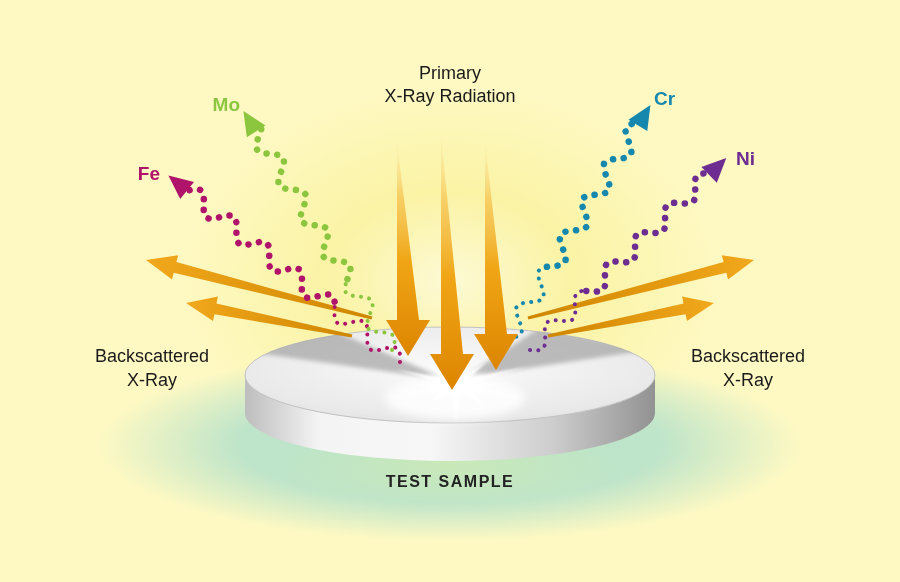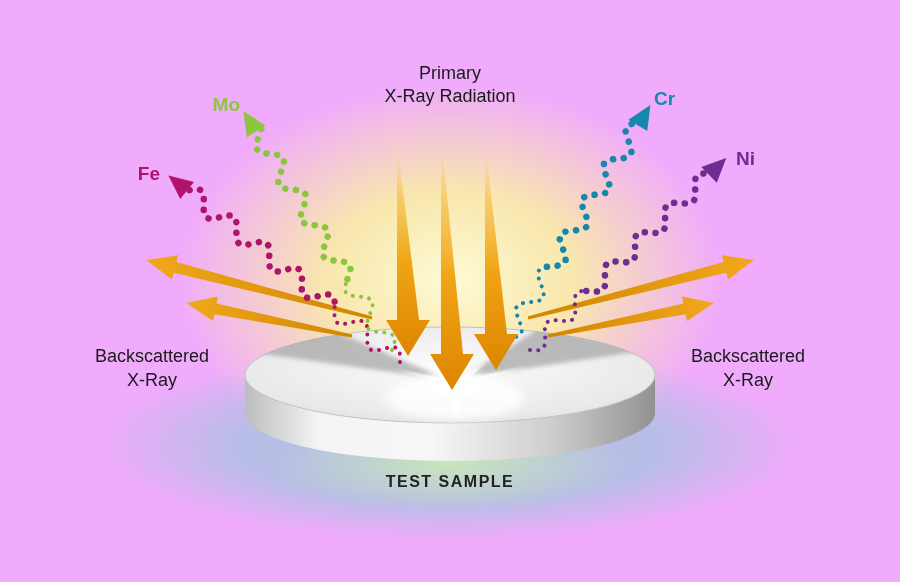--- a/index.html
+++ b/index.html
@@ -1,16 +1,16 @@
 <!DOCTYPE html>
 <html><head>
 <meta charset="utf-8">
 <style>
   html,body{margin:0;padding:0;background:#ffffff;}
-  .stage{position:relative;width:900px;height:582px;overflow:hidden;background:#f0abfc;
+  .stage{position:relative;width:900px;height:582px;overflow:hidden;background:#fef9c3;
          font-family:"Liberation Sans", sans-serif;}
   svg{display:block;}
   text{font-family:"Liberation Sans", sans-serif;}
   .t-label{font-size:18px;fill:#1a1a1a;}
   .t-sample{font-size:16px;font-weight:600;letter-spacing:1.5px;fill:#222222;}
   .t-el{font-size:19px;font-weight:700;}
 </style>
 </head>
 <body>
 

